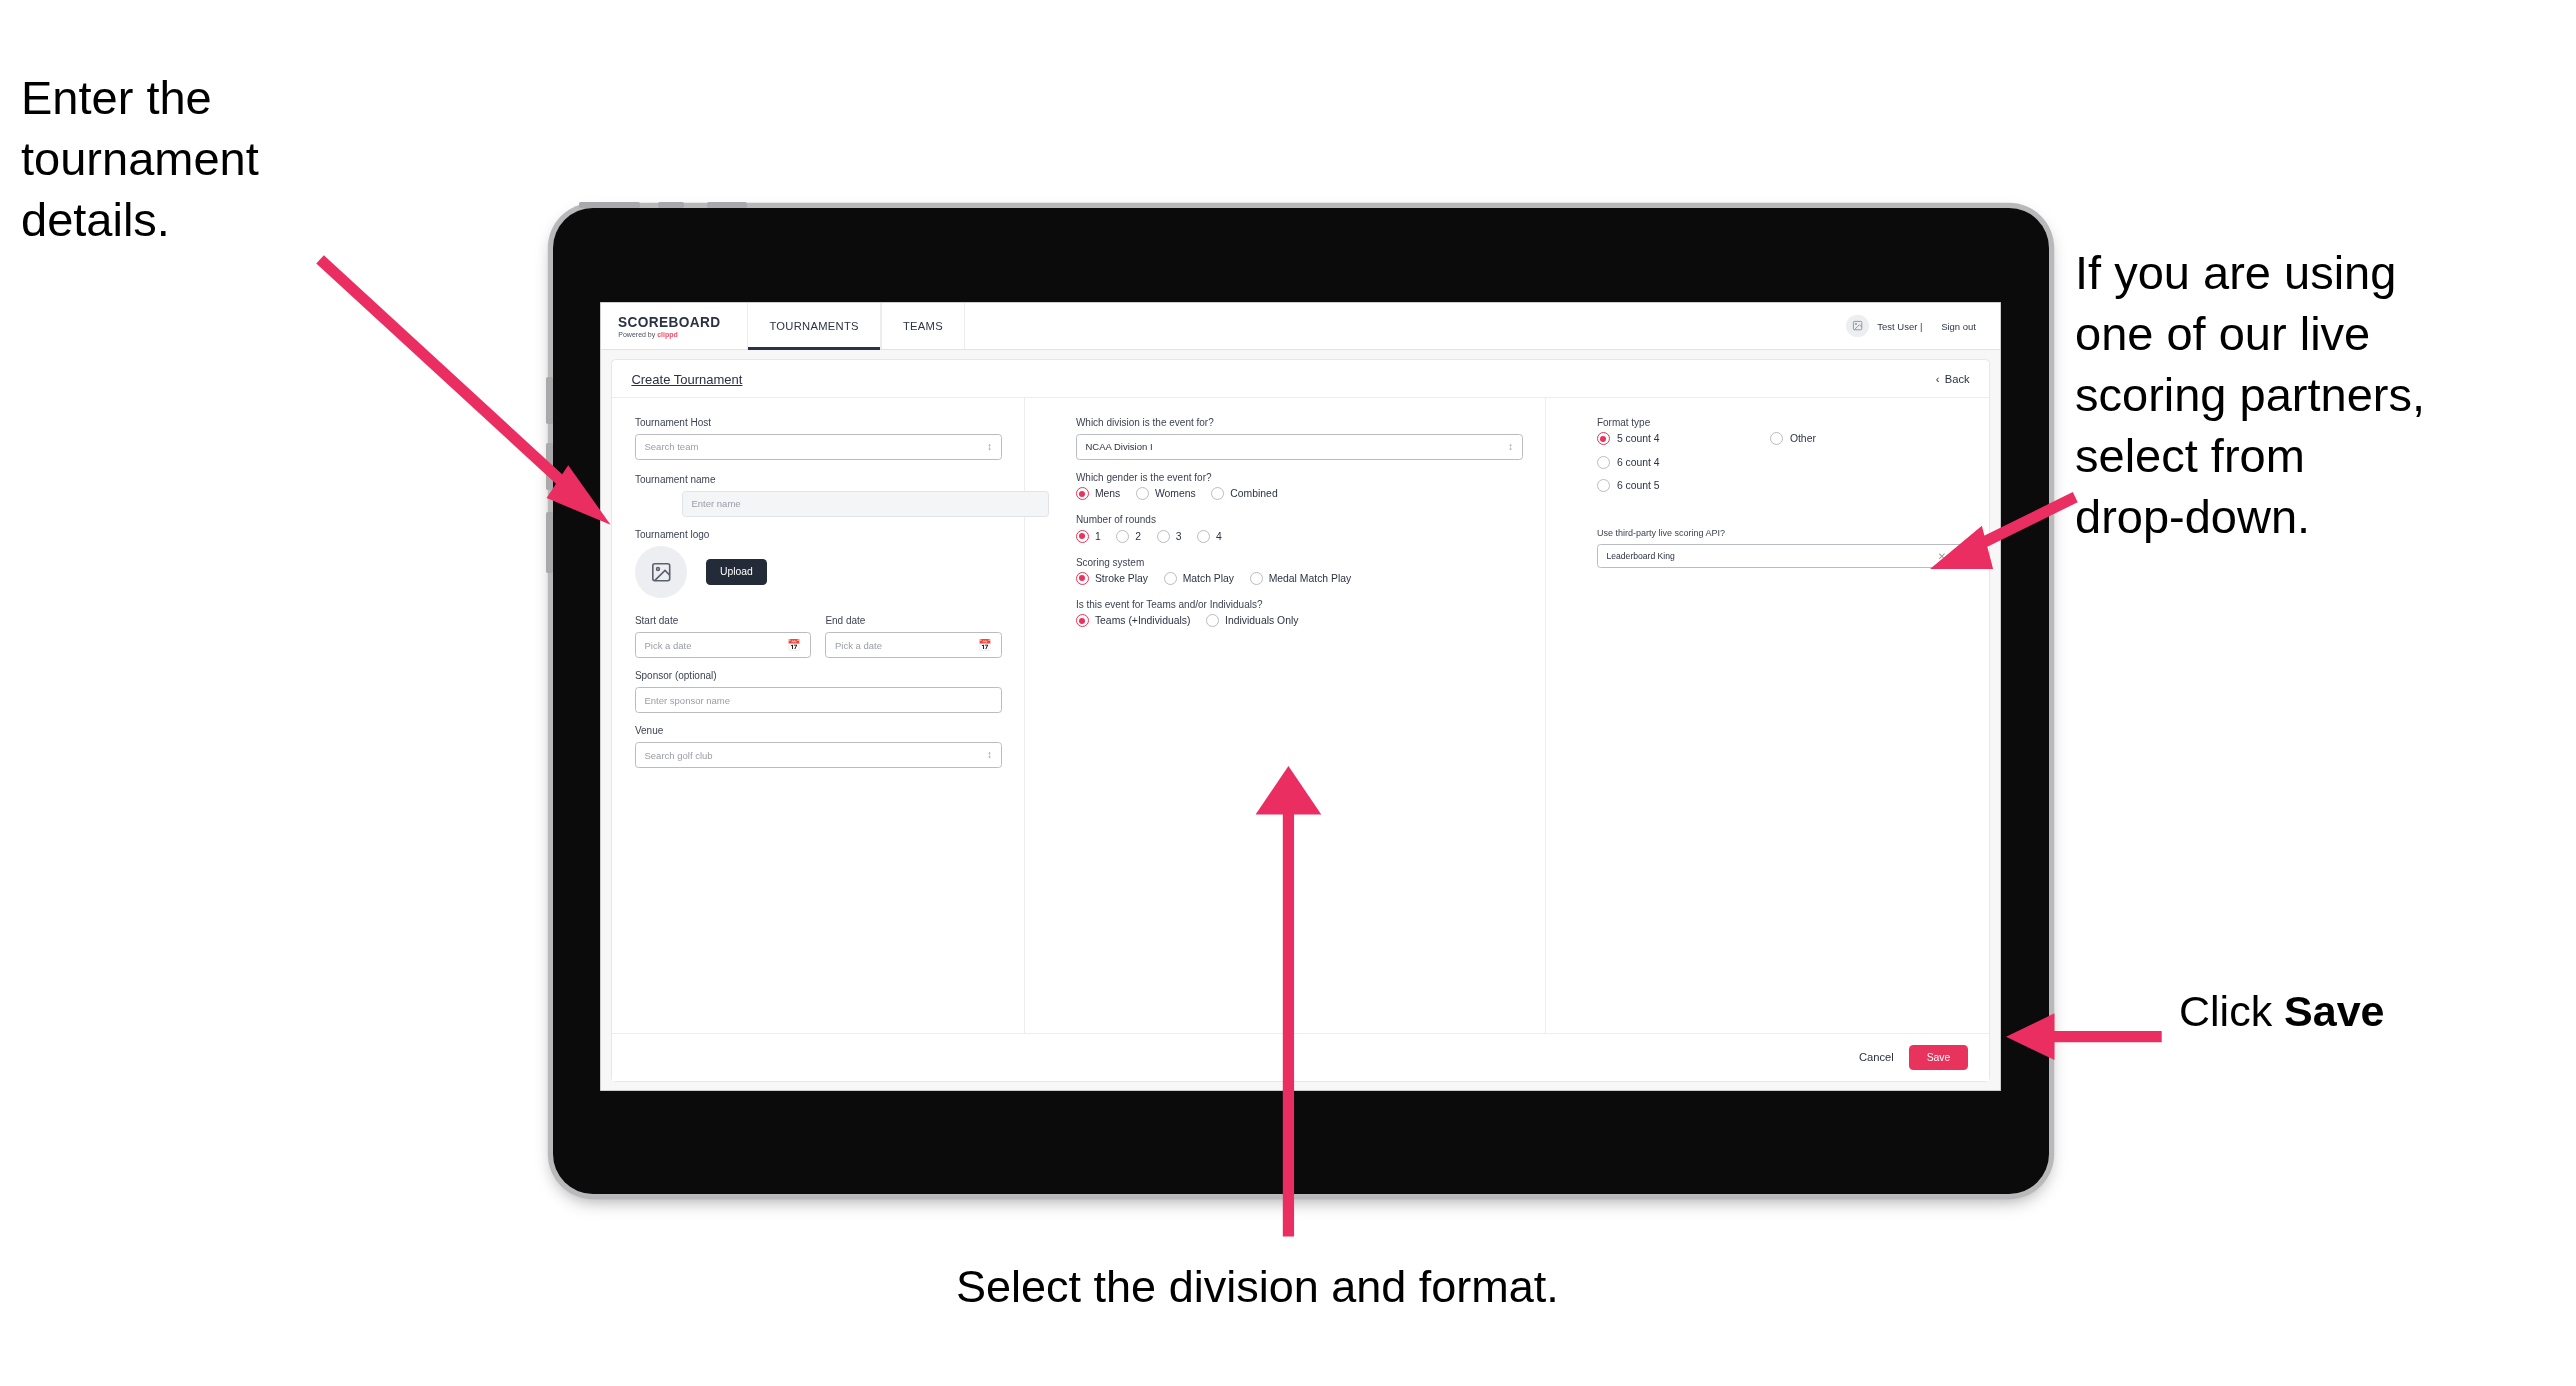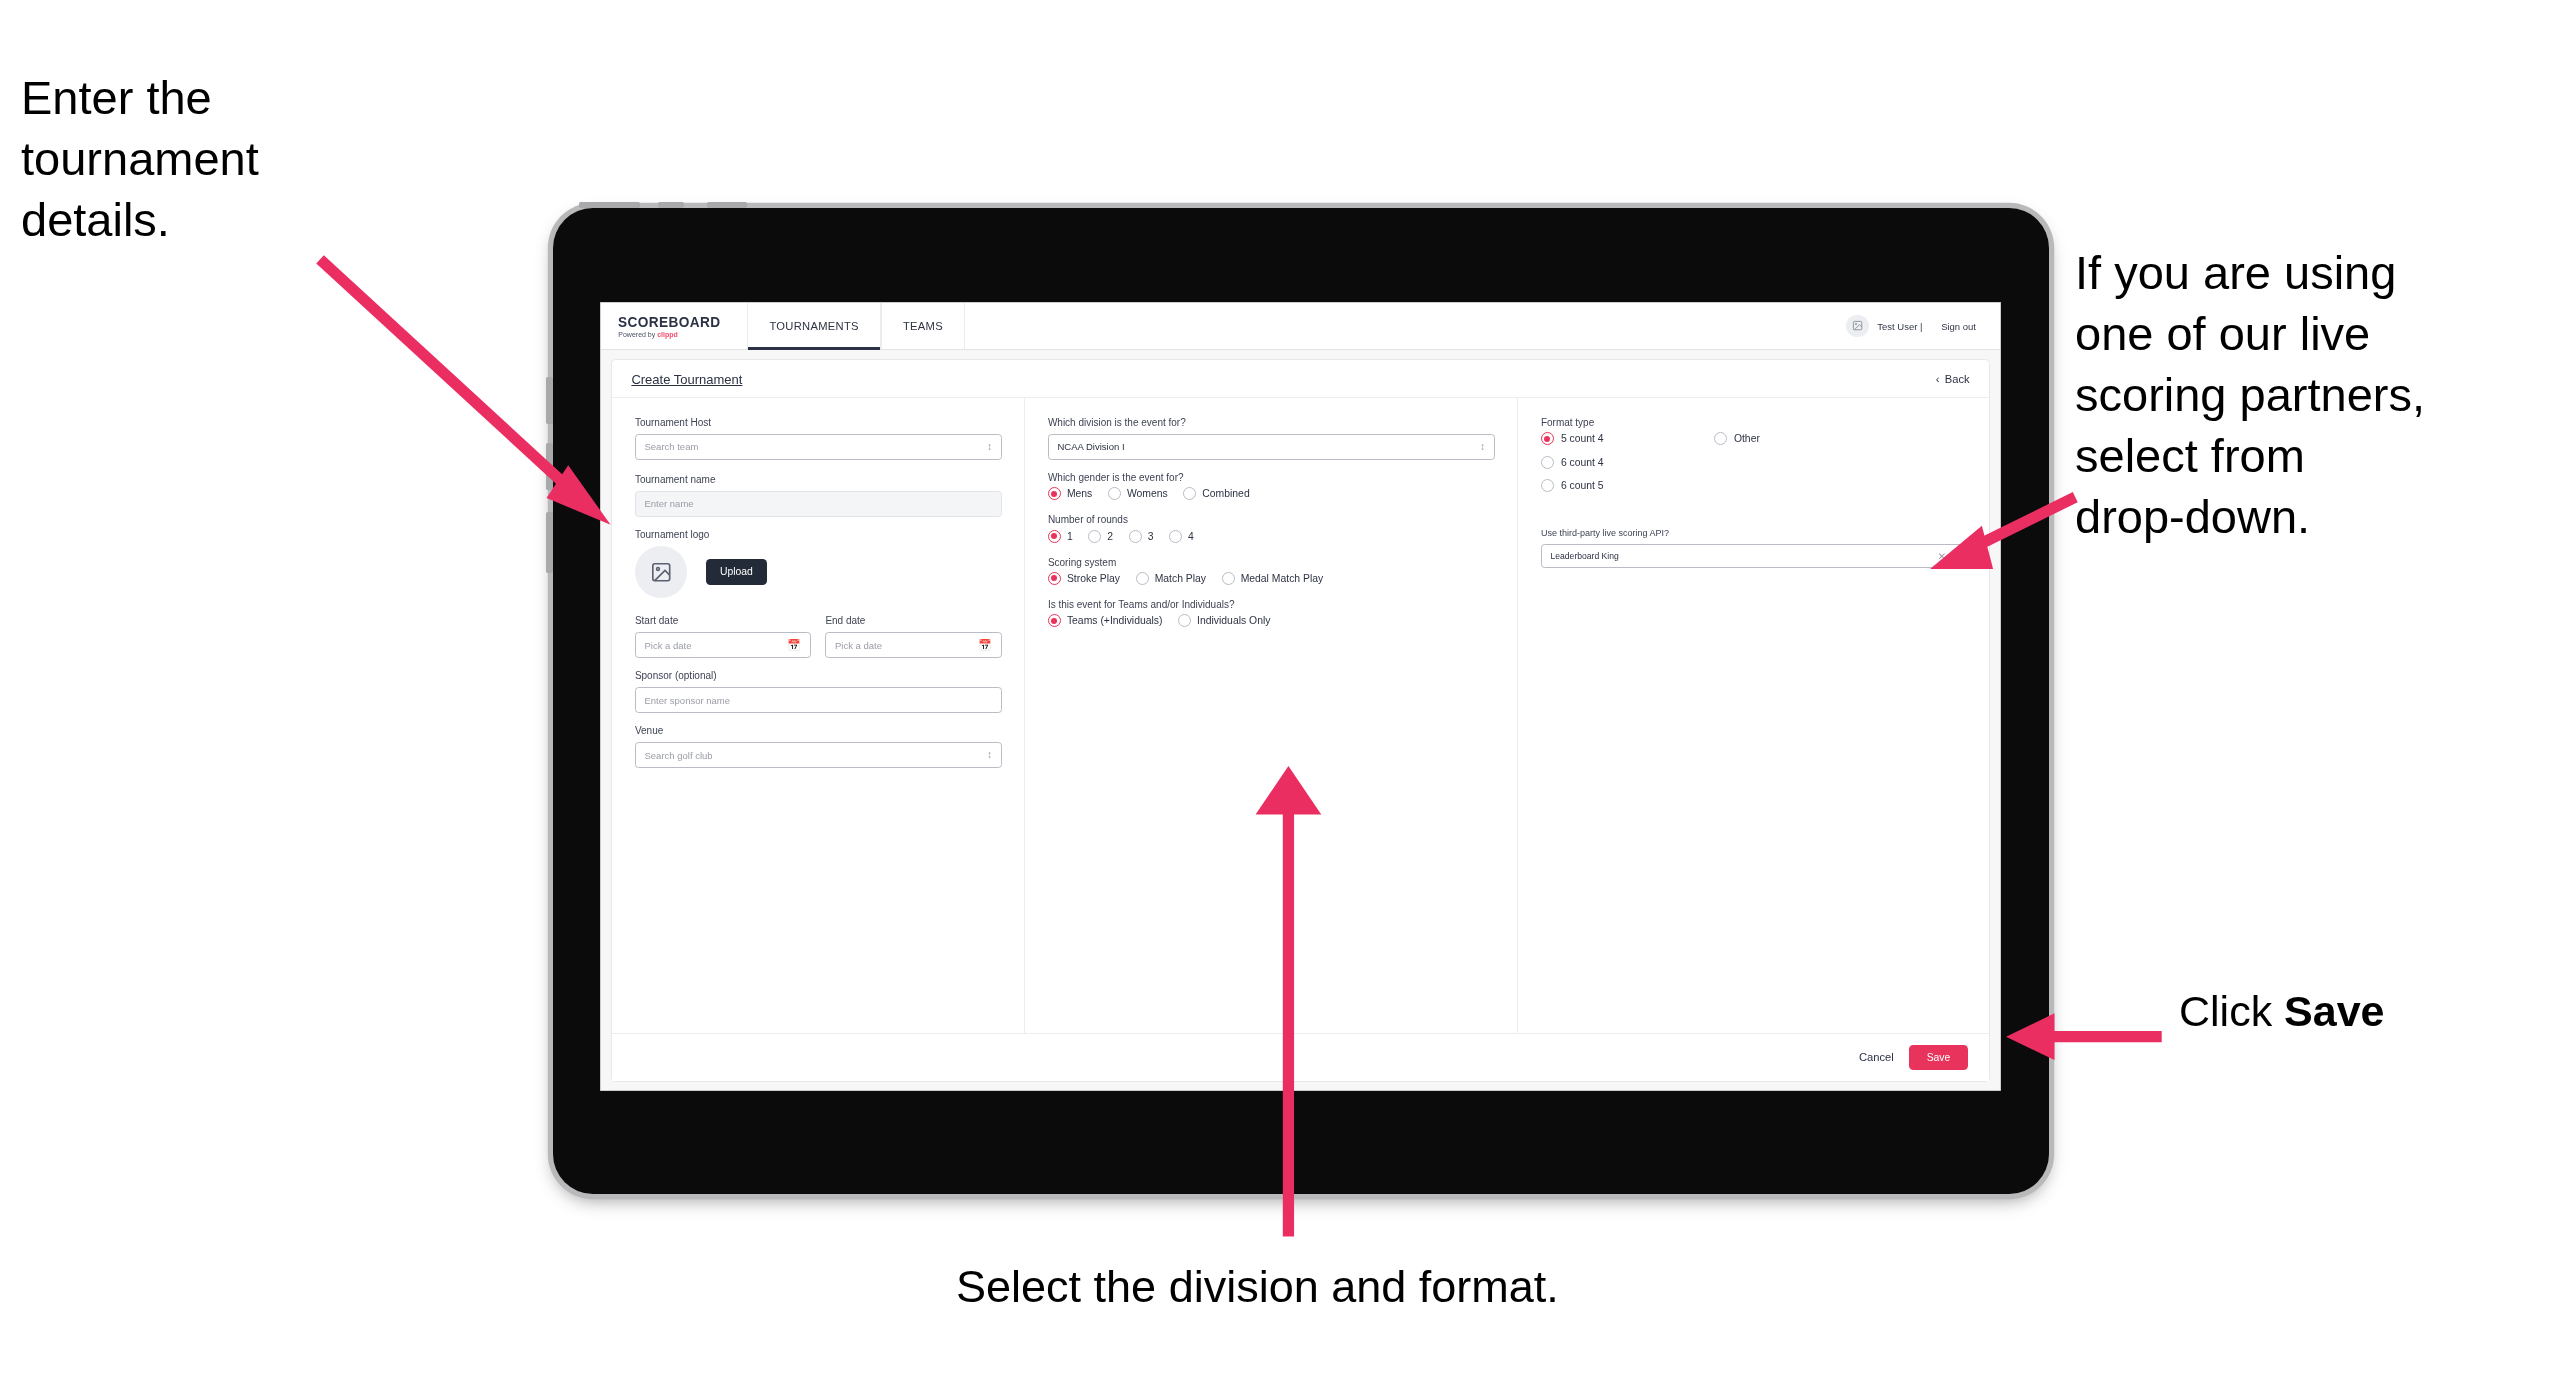--- a/index.html
+++ b/index.html
@@ -90,37 +90,37 @@
   #card {
     margin: 8.6px 10.4px; background: #fff; border: 0.9px solid #e6e7ea;
     border-radius: 4.3px; height: 723px; display: flex; flex-direction: column;
   }
   #card-head {
     display: flex; align-items: center; padding: 12px 19px 10.4px 19px;
   }
   #card-title { font-size: 13px; color: #2b3143; text-decoration: underline; }
   #back-link { margin-left: auto; font-size: 11.2px; color: #2b3143; display:flex; gap:5.2px; align-items:center; }
 
-  #cols { display: flex; flex: 1; border-top: 0.9px solid #ededf0; }
+  #cols { display: flex; flex: 1; border-top: 0.9px solid #ededf0; gap: 28px; }
   .col { padding: 19px 22.5px 0 22.5px; }
   #col1 { width: 413px; border-right: 0.9px solid #ededf0; }
   #col2 { width: 493px; border-right: 0.9px solid #ededf0; }
   #col3 { flex: 1; }
 
   .fieldlabel { font-size: 10px; color: #3e4354; margin-bottom: 6px; }
   .fieldlabel.tight { margin-bottom: 4.3px; }
   .gap { height: 14px; }
 
   .inp {
     width: 100%; height: 26px; border: 0.9px solid #b9bcc4; border-radius: 3.5px;
     background: #fff; display: flex; align-items: center; padding: 0 8.6px;
     font-size: 9.5px; color: #9a9da7; position: relative;
   }
   .inp.filled { color: #2c3243; }
-  .inp.grayfill { background: #f4f5f7; border-color: #e1e3e8; }
+  .inp.grayfill { background: #f4f5f7; border-color: #e1e3e8; margin-left: 47px; }
   .inp .val { flex: 1; overflow: hidden; white-space: nowrap; }
   .chev { color: #9aa0ab; font-size: 10.4px; line-height: 1; }
   .clearx { color: #9aa0ab; font-size: 10.4px; margin-right: 5.2px; }
   .cal { color: #6d717c; font-size: 11.2px; line-height: 1; }
 
   
   #logo-row { display: flex; align-items: center; gap: 19px; margin-top: 3.5px; }
   #logo-circle {
     width: 52px; height: 52px; border-radius: 50%; background: #eceef1;
     display: flex; align-items: center; justify-content: center;

